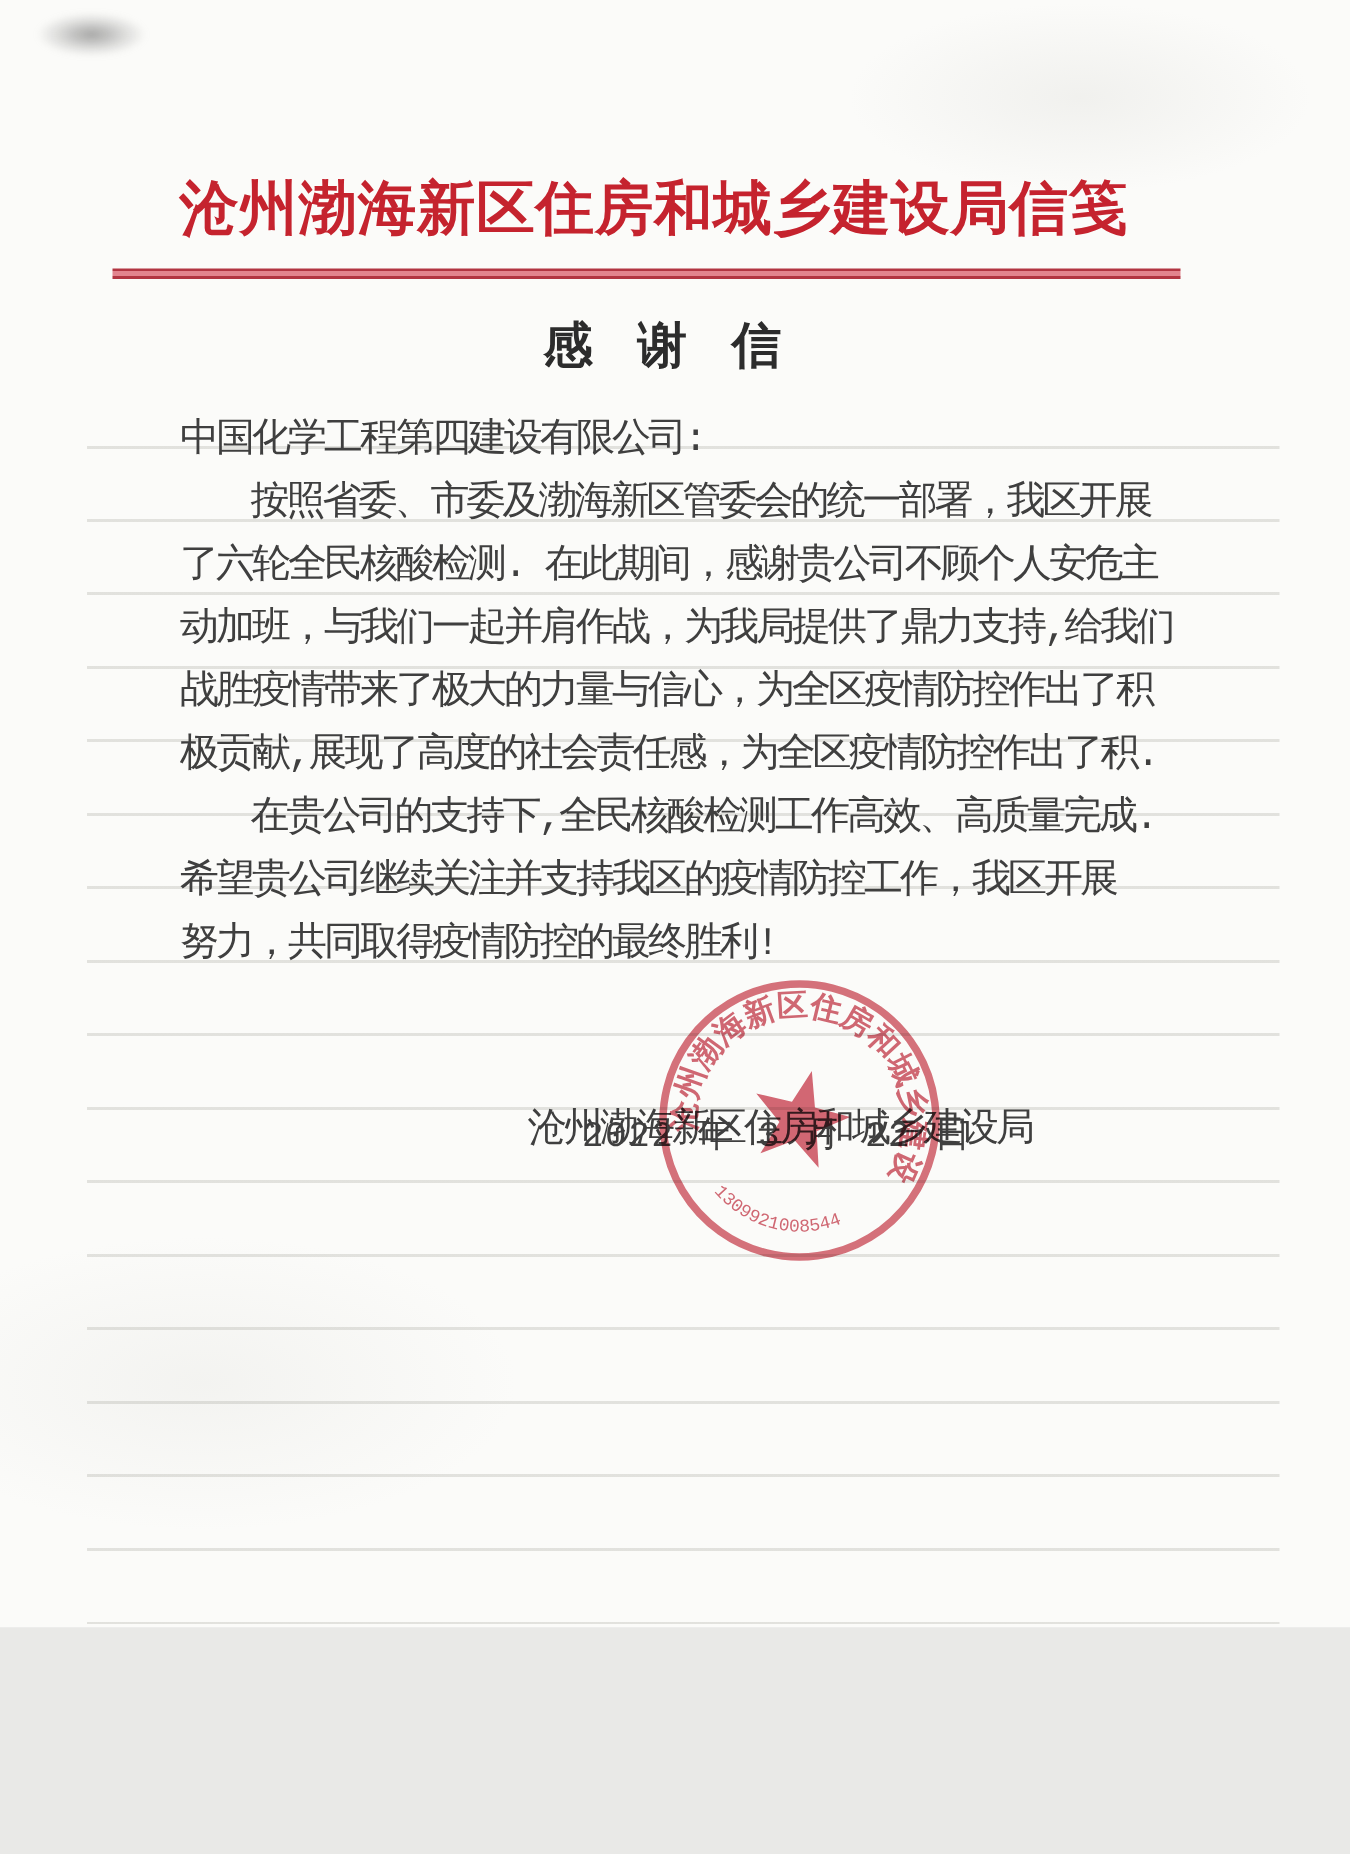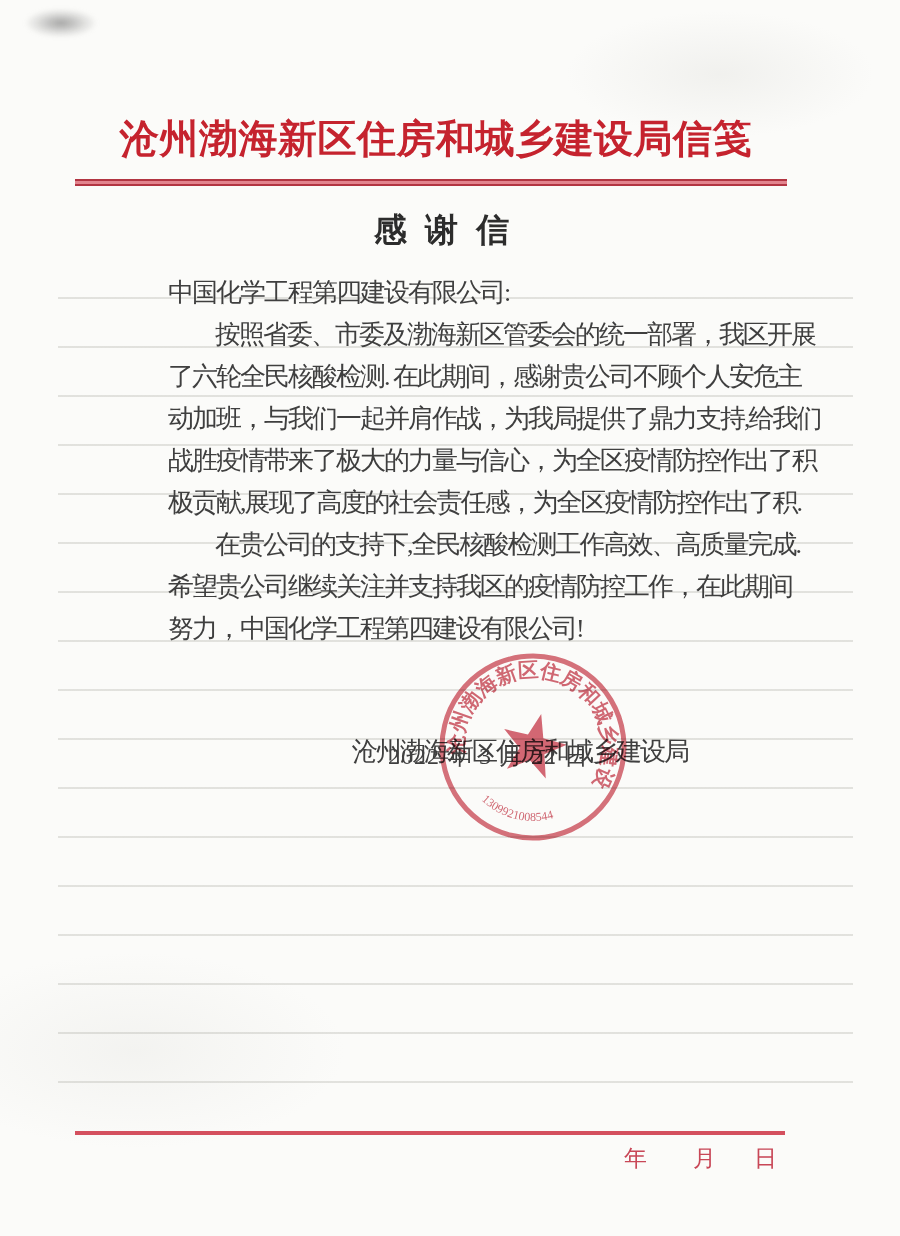--- a/index.html
+++ b/index.html
@@ -3,28 +3,28 @@
 <meta charset="utf-8">
 <style>
   html, body {
     margin: 0;
     padding: 0;
     background: #e9e9e7;
   }
   .page {
     position: relative;
     width: 900px;
-    height: 1236px;
+    height: 1085px;
     margin: 0 auto;
     background:
       radial-gradient(220px 90px at 80% 6%, rgba(210,210,205,0.25), transparent 70%),
       radial-gradient(300px 140px at 15% 85%, rgba(215,215,210,0.22), transparent 70%),
       #fbfbf9;
     overflow: hidden;
-    font-family: Liberation Serif, serif;
+    font-family: Liberation Mono, monospace;
   }
   .smudge {
     position: absolute;
     left: 18px; top: 6px;
     width: 86px; height: 34px;
     background: radial-gradient(closest-side, rgba(95,95,95,0.55), rgba(140,140,140,0.25) 55%, transparent 85%);
     filter: blur(2px);
   }
   .rules {
     position: absolute;
@@ -69,21 +69,20 @@
     left: 120px; top: 272px;
     width: 640px;
     color: #3f3f3f;
     font-size: 26px;
     letter-spacing: -2px;
   }
   .body-block .line {
     height: 42px;
     line-height: 42px;
     white-space: nowrap;
-    margin-left: 48px;
   }
   .body-block .indent { padding-left: 47px; }
   .signature {
     position: absolute;
     left: 352px; top: 734px;
     white-space: nowrap;
     font-size: 26px;
     letter-spacing: -2px;
     color: #3f3f3f;
   }
@@ -135,22 +134,22 @@
   <h2 class="doc-title">感 谢 信</h2>
 
   <div class="body-block">
     <div class="line">中国化学工程第四建设有限公司:</div>
     <div class="line indent">按照省委、市委及渤海新区管委会的统一部署，我区开展</div>
     <div class="line">了六轮全民核酸检测. 在此期间，感谢贵公司不顾个人安危主</div>
     <div class="line">动加班，与我们一起并肩作战，为我局提供了鼎力支持,给我们</div>
     <div class="line">战胜疫情带来了极大的力量与信心，为全区疫情防控作出了积</div>
     <div class="line">极贡献,展现了高度的社会责任感，为全区疫情防控作出了积.</div>
     <div class="line indent">在贵公司的支持下,全民核酸检测工作高效、高质量完成.</div>
-    <div class="line">希望贵公司继续关注并支持我区的疫情防控工作，在此期间</div>
-    <div class="line">努力，中国化学工程第四建设有限公司!</div>
+    <div class="line">希望贵公司继续关注并支持我区的疫情防控工作，我区开展</div>
+    <div class="line">努力，共同取得疫情防控的最终胜利!</div>
   </div>
 
   <div class="signature">沧州渤海新区住房和城乡建设局</div>
   <div class="date">2022 年 3 月 22 日</div>
 
   <svg class="seal" viewBox="0 0 200 200">
     <circle cx="100" cy="100" r="91" fill="none" stroke="#d15a66" stroke-width="5"></circle>
     <path id="sealArcTop" d="M 34.2 123.9 A 70 70 0 1 1 165.8 123.9" fill="none"></path>
     <path id="sealArcBottom" d="M 43.3 147.6 A 74 74 0 0 0 156.7 147.6" fill="none"></path>
     <path d="M100,66 L107.9,89.1 L132.3,89.5 L112.8,104.2 L120,127.5 L100,113.5 L80,127.5 L87.2,104.2 L67.7,89.5 L92.1,89.1 Z" fill="#cf4f5e"></path>

